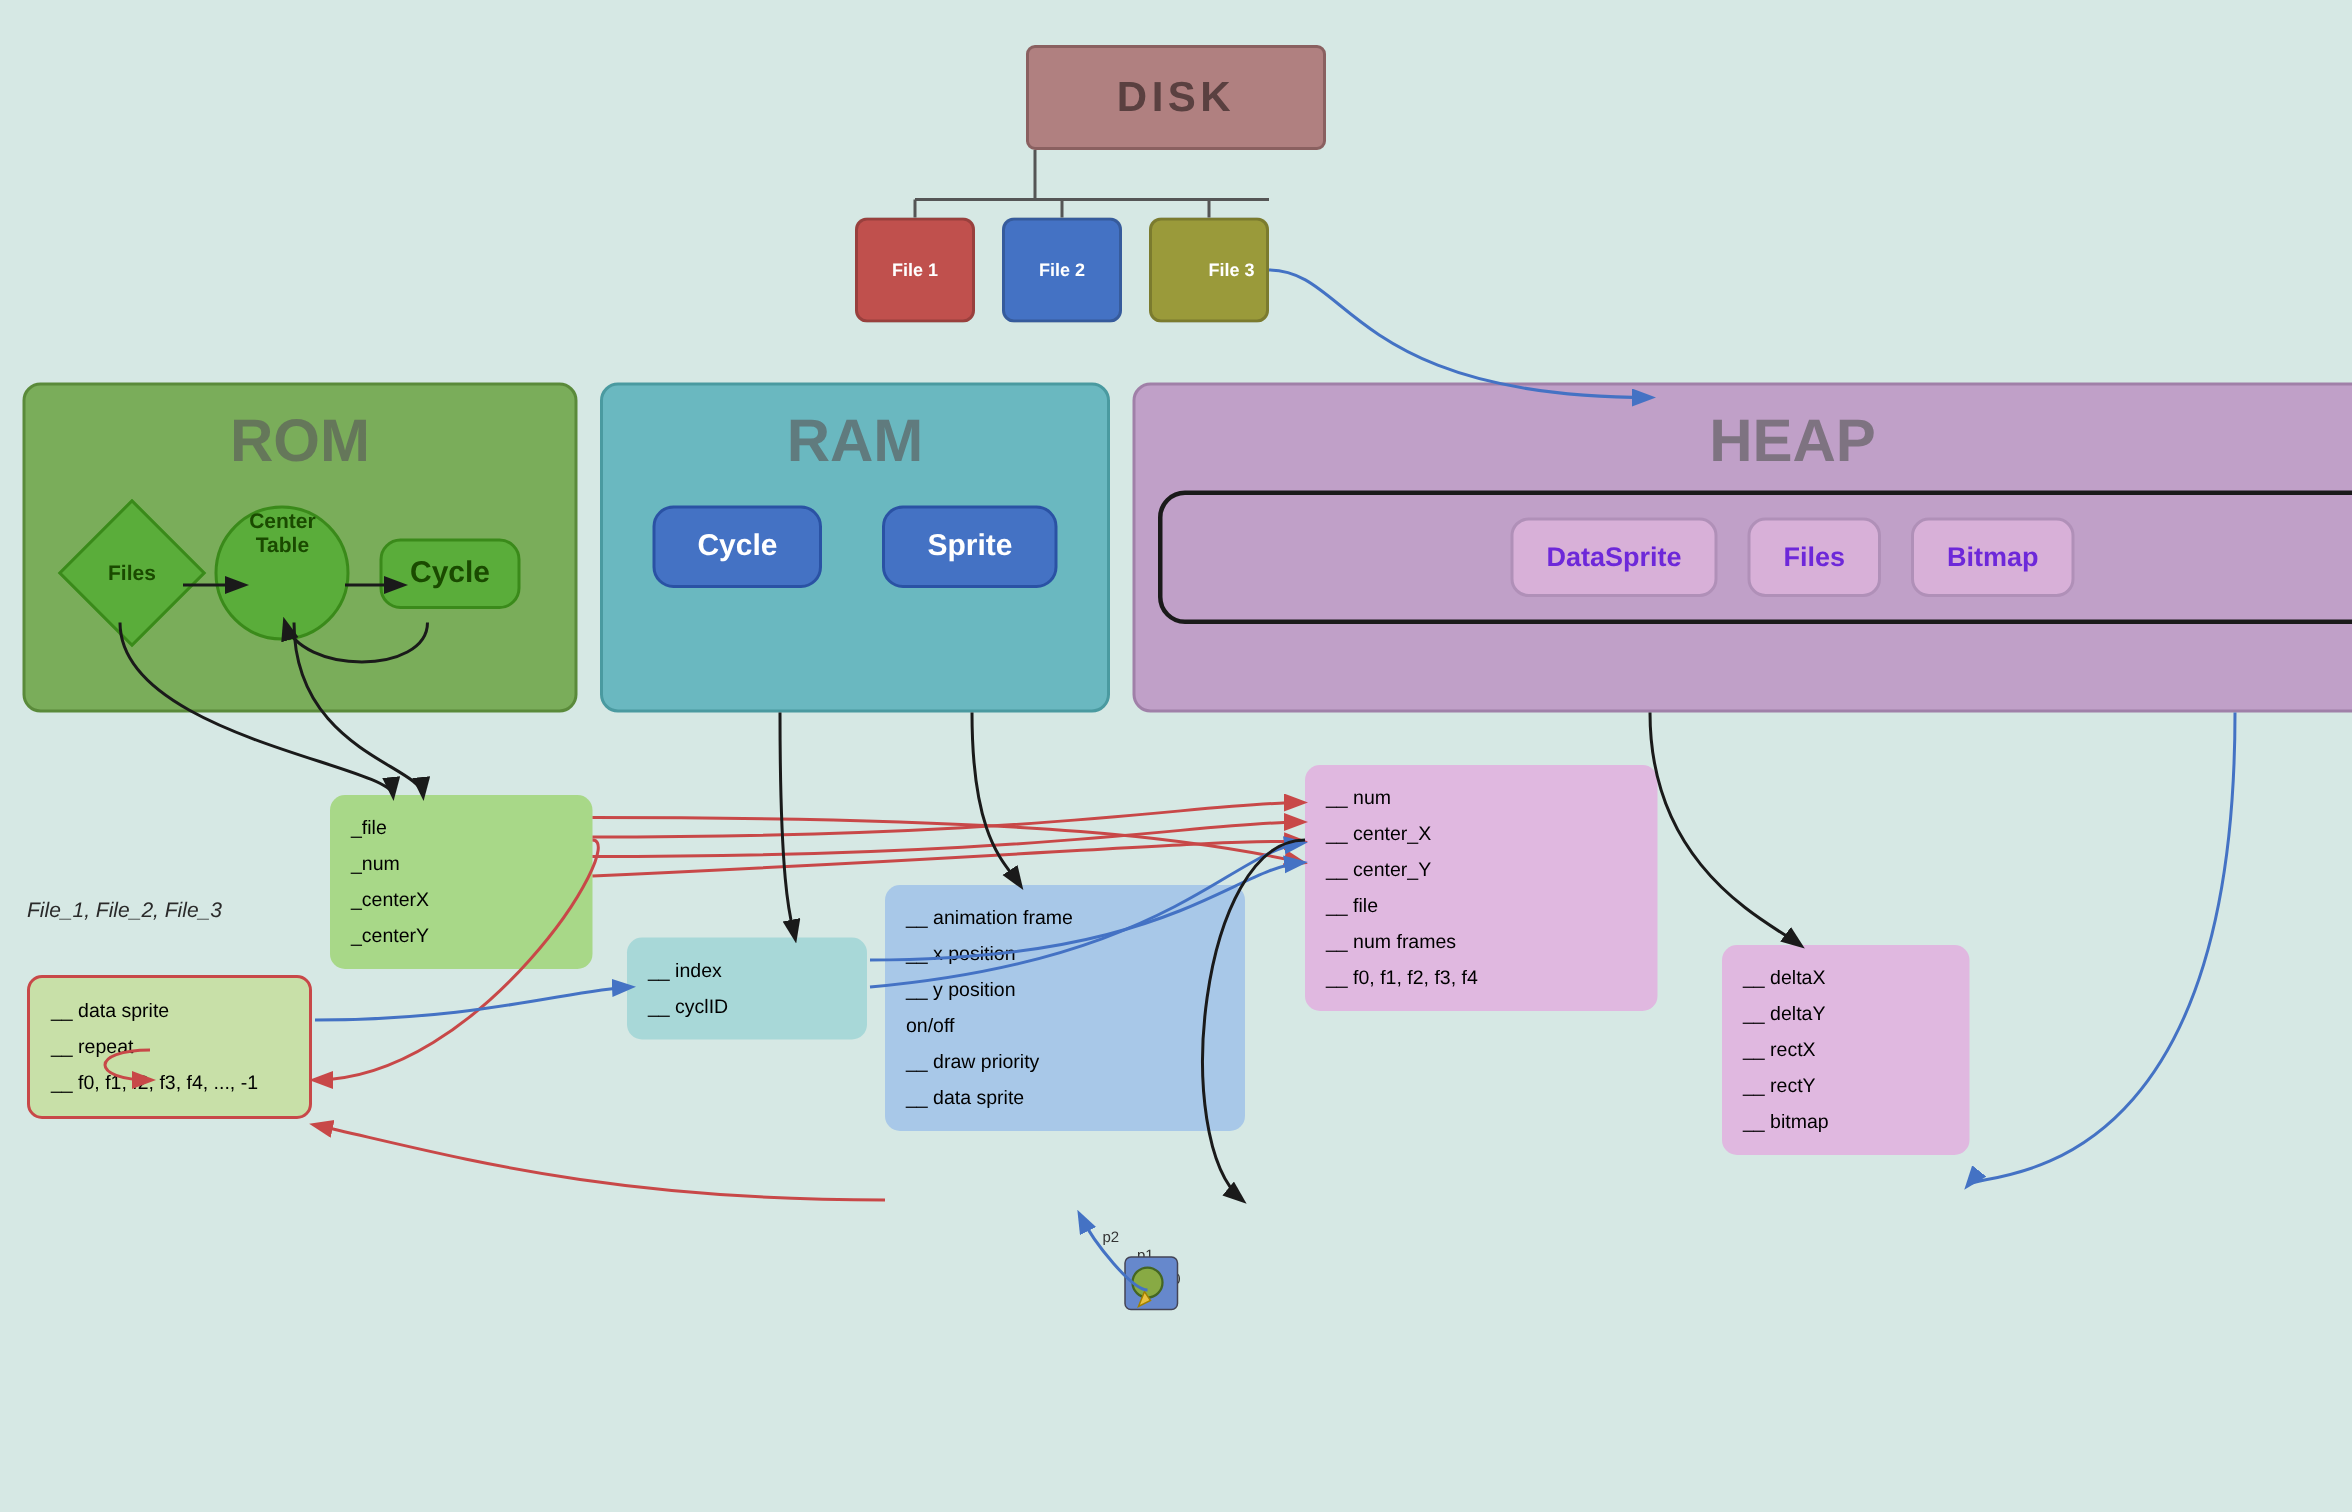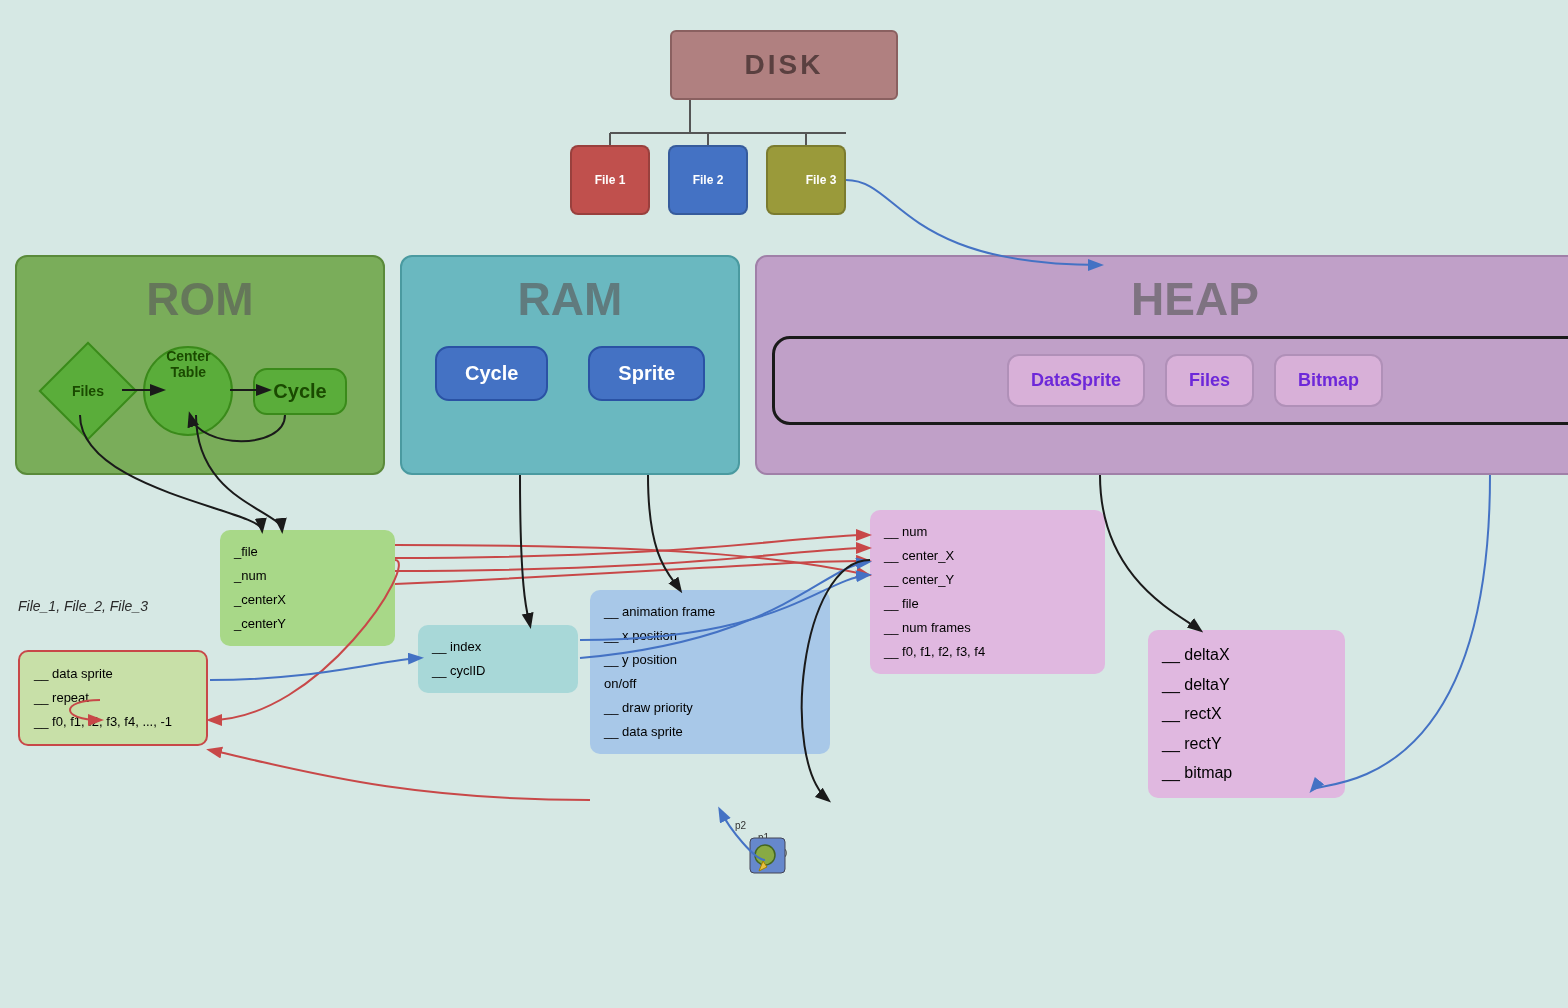--- a/index.html
+++ b/index.html
@@ -11,21 +11,21 @@
       overflow: hidden;
       position: relative;
     }
 
     
     .disk-box {
       position: absolute;
       top: 30px;
       left: 50%;
       transform: translateX(-50%);
-      width: 228px;
+      width: 200px;
       height: 70px;
       background: #b08080;
       border: 2px solid #8a6060;
       border-radius: 6px;
       display: flex;
       align-items: center;
       justify-content: center;
       font-size: 28px;
       font-weight: bold;
       color: #5a4040;
@@ -180,21 +180,21 @@
     svg.arrows {
       position: absolute;
       top: 0;
       left: 0;
       width: 1568px;
       height: 1008px;
       pointer-events: none;
     }
 
     .section-label {
-      font-size: 46px;
+      font-size: 40px;
       font-weight: bold;
       color: rgba(90,90,90,0.65);
       text-align: center;
     }
   </style>
 </head>
 <body>
 
 <div class="disk-box">
   <span>DISK</span>
@@ -283,21 +283,21 @@
 
 <div style="position:absolute; top:510px; left:870px; width:235px; background:#e0b8e0; border-radius:10px; padding:10px 14px; font-size:13px; line-height:1.85;">
   <div>__ num</div>
   <div>__ center_X</div>
   <div>__ center_Y</div>
   <div>__ file</div>
   <div>__ num frames</div>
   <div>__ f0, f1, f2, f3, f4</div>
 </div>
 
-<div style="position:absolute; top:630px; left:1148px; width:197px; background:#e0b8e0; border-radius:10px; padding:10px 14px; font-size:16px; line-height:1.85;">
+<div style="position:absolute; top:630px; left:1148px; width:165px; background:#e0b8e0; border-radius:10px; padding:10px 14px; font-size:13px; line-height:1.85;">
   <div>__ deltaX</div>
   <div>__ deltaY</div>
   <div>__ rectX</div>
   <div>__ rectY</div>
   <div>__ bitmap</div>
 </div>
 
 <div style="position:absolute; top:820px; left:735px; font-size:10px; color:#333;">p2</div>
 <div style="position:absolute; top:832px; left:758px; font-size:10px; color:#333;">p1</div>
 <div style="position:absolute; top:848px; left:776px; font-size:10px; color:#333;">p0</div>

